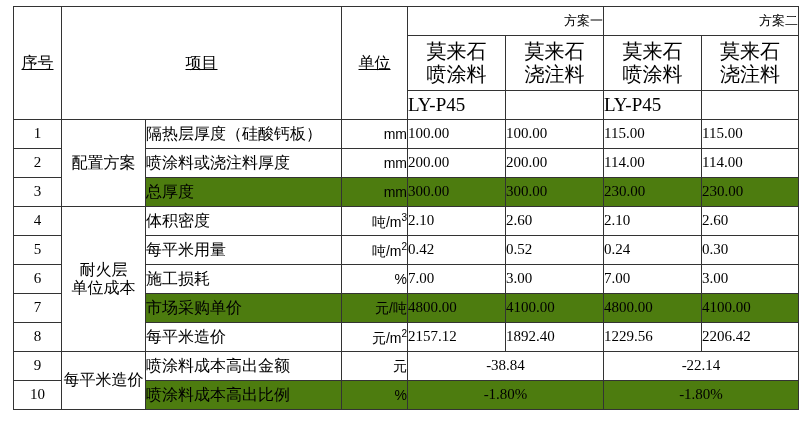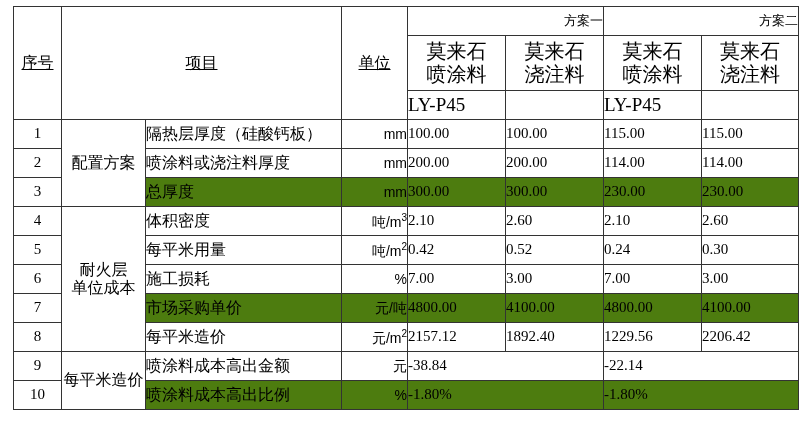--- a/index.html
+++ b/index.html
@@ -30,21 +30,21 @@
   table.grid td, table.grid th {
     border: 1px solid #333333;
     padding: 0;
     font-weight: normal;
     vertical-align: middle;
     line-height: 1.15;
     height: 28px;
   }
   .c-left   { text-align: left; padding-left: 4px; }
   .num      { text-align: left; padding-left: 5px; font-family: "Liberation Serif", "DejaVu Serif", serif; font-size: 15px; margin-top: 40px; }
-  .numc     { font-family: "Liberation Serif", "DejaVu Serif", serif; font-size: 15px; }
+  .numc     { text-align: center; font-family: "Liberation Serif", "DejaVu Serif", serif; font-size: 15px; }
   .idx      { text-align: center; font-family: "Liberation Serif", "DejaVu Serif", serif; font-size: 15px; }
   .unit     { text-align: right; font-size: 14px; }
   .hdr      { text-align: center; font-size: 16px; text-decoration: underline; }
   .vert-lbl { text-align: center; font-size: 16px; line-height: 1.25; }
   .big      { font-size: 16px; }
   .shade    { background: #4d7c0f; }
   .nowrap   { white-space: nowrap; }
   sup.sup   { font-size: 10px; vertical-align: super; }
   .plan-hdr { text-align: right; font-size: 13px; }
   .mat-hdr  { text-align: center; font-size: 20px; line-height: 1.2; }

